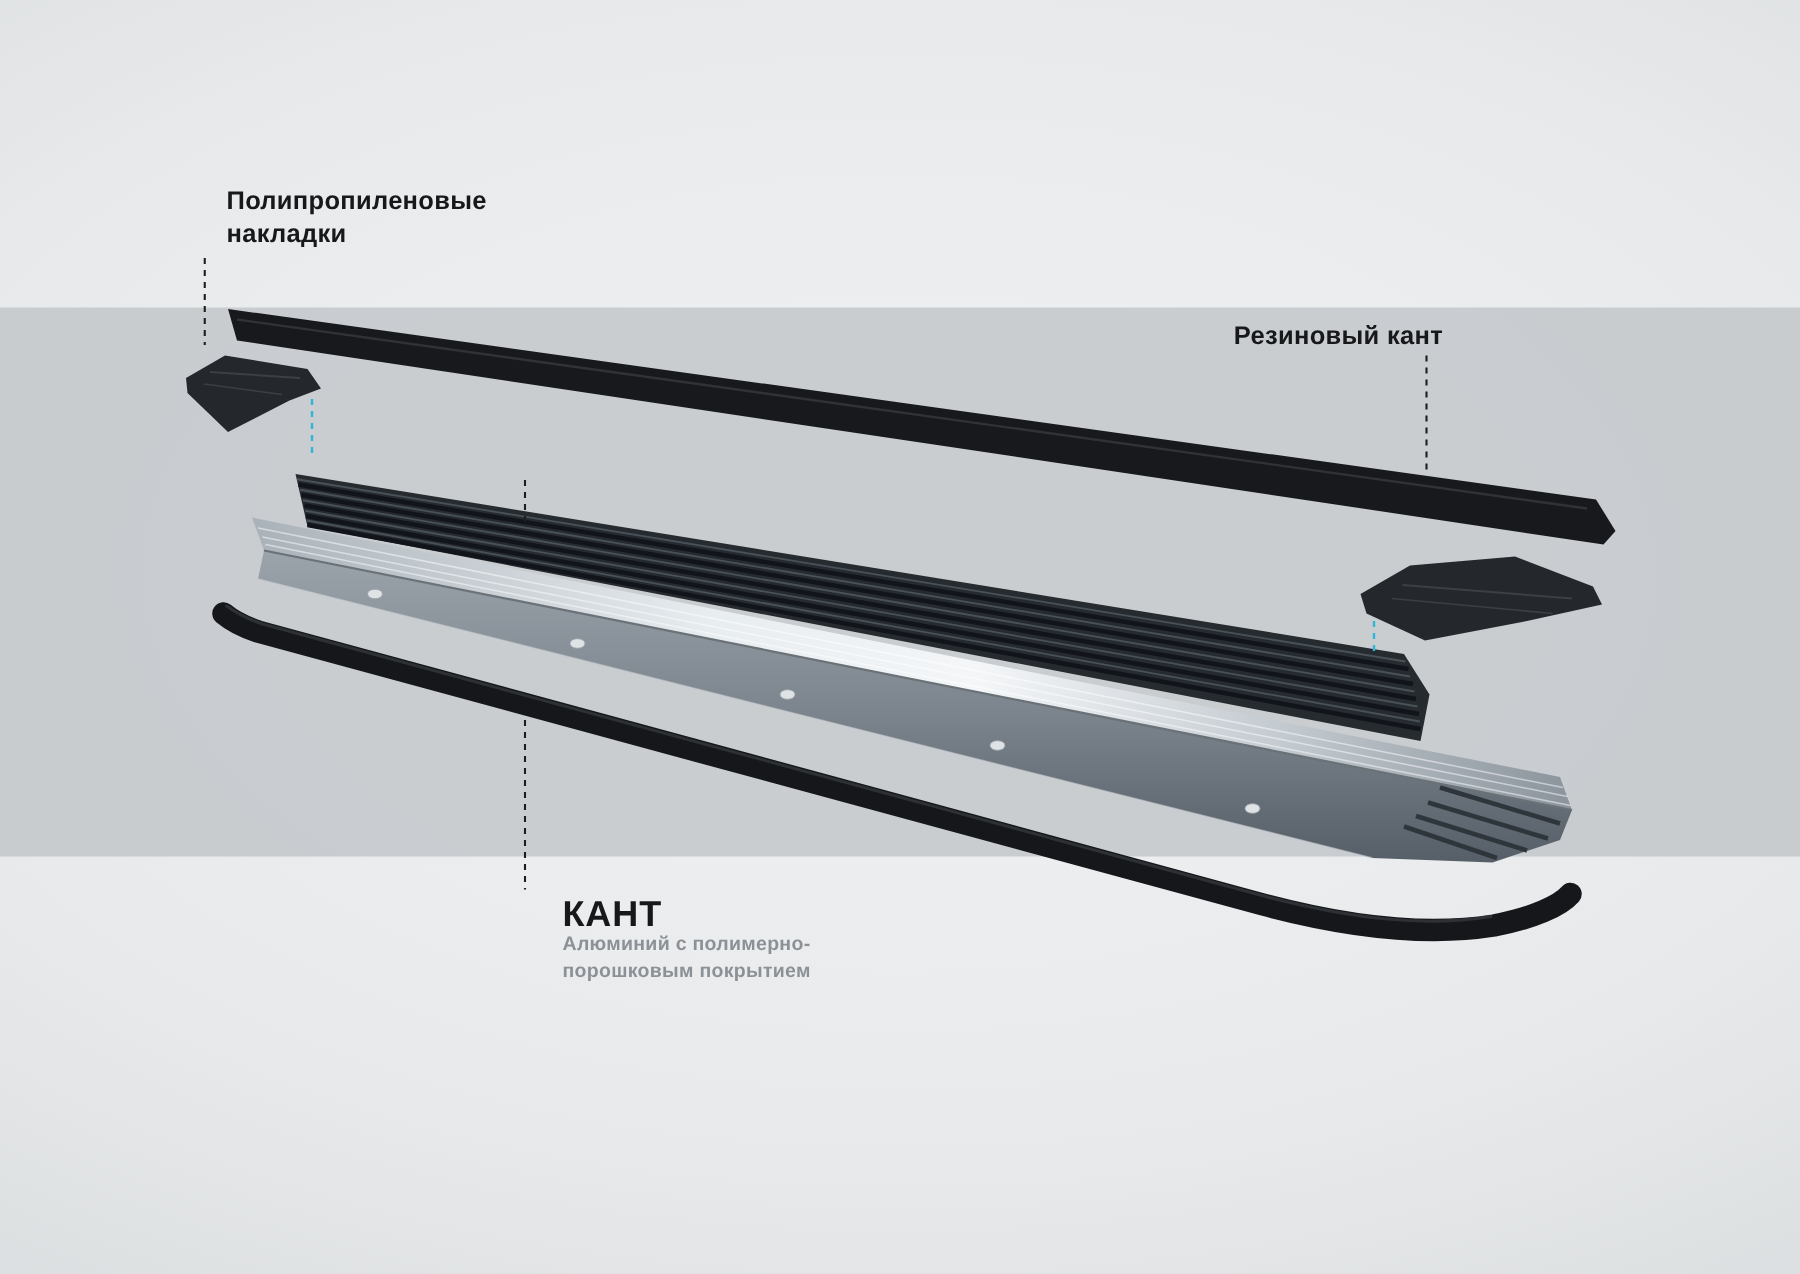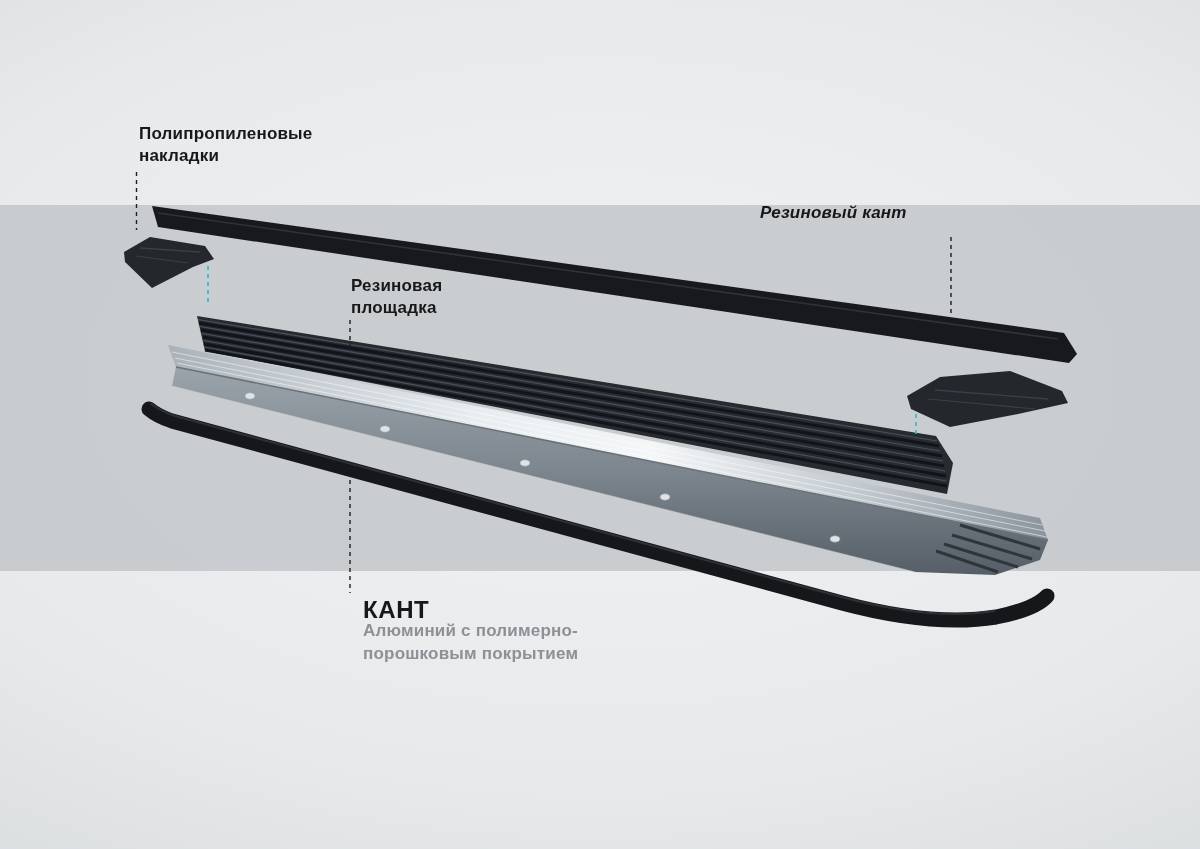--- a/index.html
+++ b/index.html
@@ -4,23 +4,23 @@
 <style>
   html,body{margin:0;padding:0;background:#dfe2e4;}
   .stage{
     position:relative;width:1200px;height:849px;overflow:hidden;
     background:radial-gradient(ellipse 120% 95% at 50% 45%, #f1f2f3 0%, #e7e9ea 50%, #ced2d5 100%);
     font-family:"Liberation Sans", sans-serif;
   }
   svg.art{position:absolute;left:0;top:0;}
   .label{
     position:absolute;font-weight:700;color:#17181a;font-size:17px;line-height:1.32;
-    white-space:pre-line;letter-spacing:.2px;
+    white-space:pre-line;letter-spacing:.2px;margin-left:12px;
   }
-  .label.sub{color:#8b9196;font-size:17px;line-height:1.35;}
+  .label.sub{color:#8b9196;font-size:13px;line-height:1.35;}
   .label.title{font-size:24px;letter-spacing:.6px;}
 </style>
 </head>
 <body>
 
 <div class="stage">
 
   <svg class="art" viewBox="0 0 1200 849" width="1200" height="849">
     <defs>
       <linearGradient id="metalTop" x1="0" y1="0" x2="1" y2="0">
@@ -108,24 +108,22 @@
     <line x1="208" y1="266" x2="208" y2="304" stroke="#2fb7da" stroke-width="1.6" stroke-dasharray="4 4"></line>
     <line x1="951" y1="237" x2="951" y2="313" stroke="#1c1e20" stroke-width="1.4" stroke-dasharray="4 4"></line>
     <line x1="350" y1="320" x2="350" y2="350" stroke="#1c1e20" stroke-width="1.4" stroke-dasharray="4 4"></line>
     <line x1="916" y1="414" x2="916" y2="438" stroke="#2fb7da" stroke-width="1.6" stroke-dasharray="4 4"></line>
     <line x1="350" y1="480" x2="350" y2="593" stroke="#1c1e20" stroke-width="1.4" stroke-dasharray="4 4"></line>
   </svg>
 
   <div class="label" style="left:139px;top:123px;">Полипропиленовые
 накладки</div>
 
-  <div class="label" style="left:760px;top:202px;width:190px;text-align:left;font-style:italic;">Резиновый кант</div>
+  <div class="label" style="left:760px;top:213px;width:190px;text-align:right;">Резиновый кант</div>
 
-  <div class="label" style="left:351px;top:275px;">Резиновая
-площадка</div>
 
 
   <div class="label title" style="left:363px;top:594px;">КАНТ</div>
 
   <div class="label sub" style="left:363px;top:620px;">Алюминий с полимерно-
 порошковым покрытием</div>
 
 </div>
 
 </body></html>

